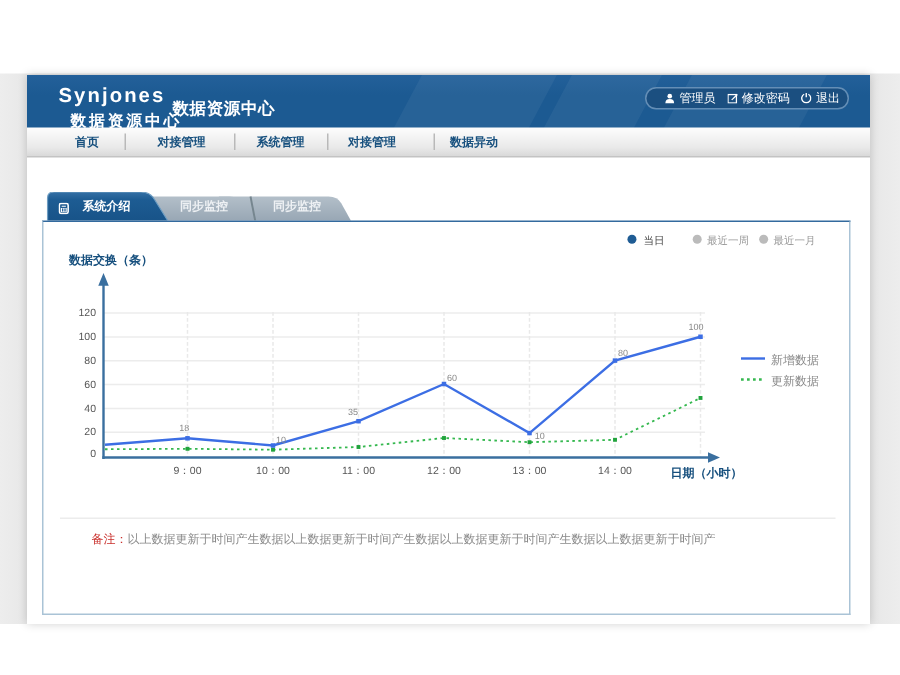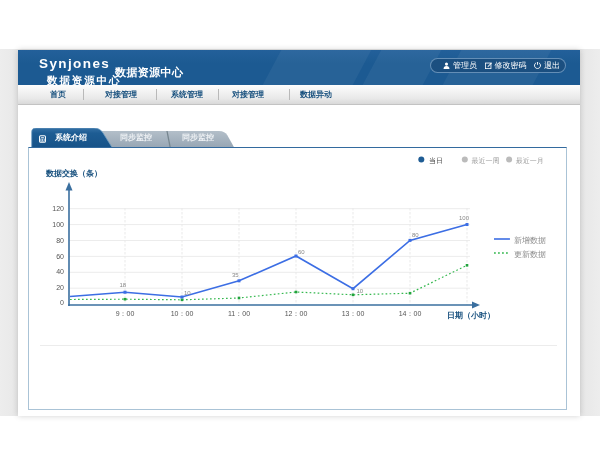--- a/index.html
+++ b/index.html
@@ -99,20 +99,21 @@
     <div class="tab2" style="left:160px;width:40px;color:#eef1f4;">同步监控</div>
     <svg style="position:absolute;left:21px;top:84.5px;" width="7" height="8" viewBox="0 0 10 11">
       <rect x="0.8" y="0.8" width="8.4" height="9.4" rx="1.5" fill="none" stroke="#fff" stroke-width="1.5"></rect>
       <line x1="3" y1="3.4" x2="7" y2="3.4" stroke="#fff" stroke-width="1.1"></line>
       <rect x="2.2" y="5" width="5.6" height="4" fill="#fff"></rect>
       <rect x="3.4" y="5.4" width="1.2" height="3" fill="#1d5c94"></rect>
       <rect x="5.6" y="5.4" width="1.2" height="3" fill="#1d5c94"></rect>
     </svg>
     <div class="content-box"></div>
     <div class="note-line"></div>
+    <div class="note"><b>备注：</b>以上数据更新于时间产生数据以上数据更新于时间产生数据以上数据更新于时间产生数据以上数据更新于时间产</div>
   </div>
 
   <svg id="chart" style="position:absolute;left:0;top:0;" width="600" height="450" viewBox="0 0 600 450">
 
     <circle cx="421.3" cy="159.5" r="3" fill="#1f5c94"></circle>
     <text x="429" y="162.5" font-size="7" fill="#444">当日</text>
     <circle cx="464.8" cy="159.5" r="3" fill="#bbbbbb"></circle>
     <text x="471.4" y="162.5" font-size="7" fill="#999">最近一周</text>
     <circle cx="509.1" cy="159.5" r="3" fill="#bbbbbb"></circle>
     <text x="515.7" y="162.5" font-size="7" fill="#999">最近一月</text>

